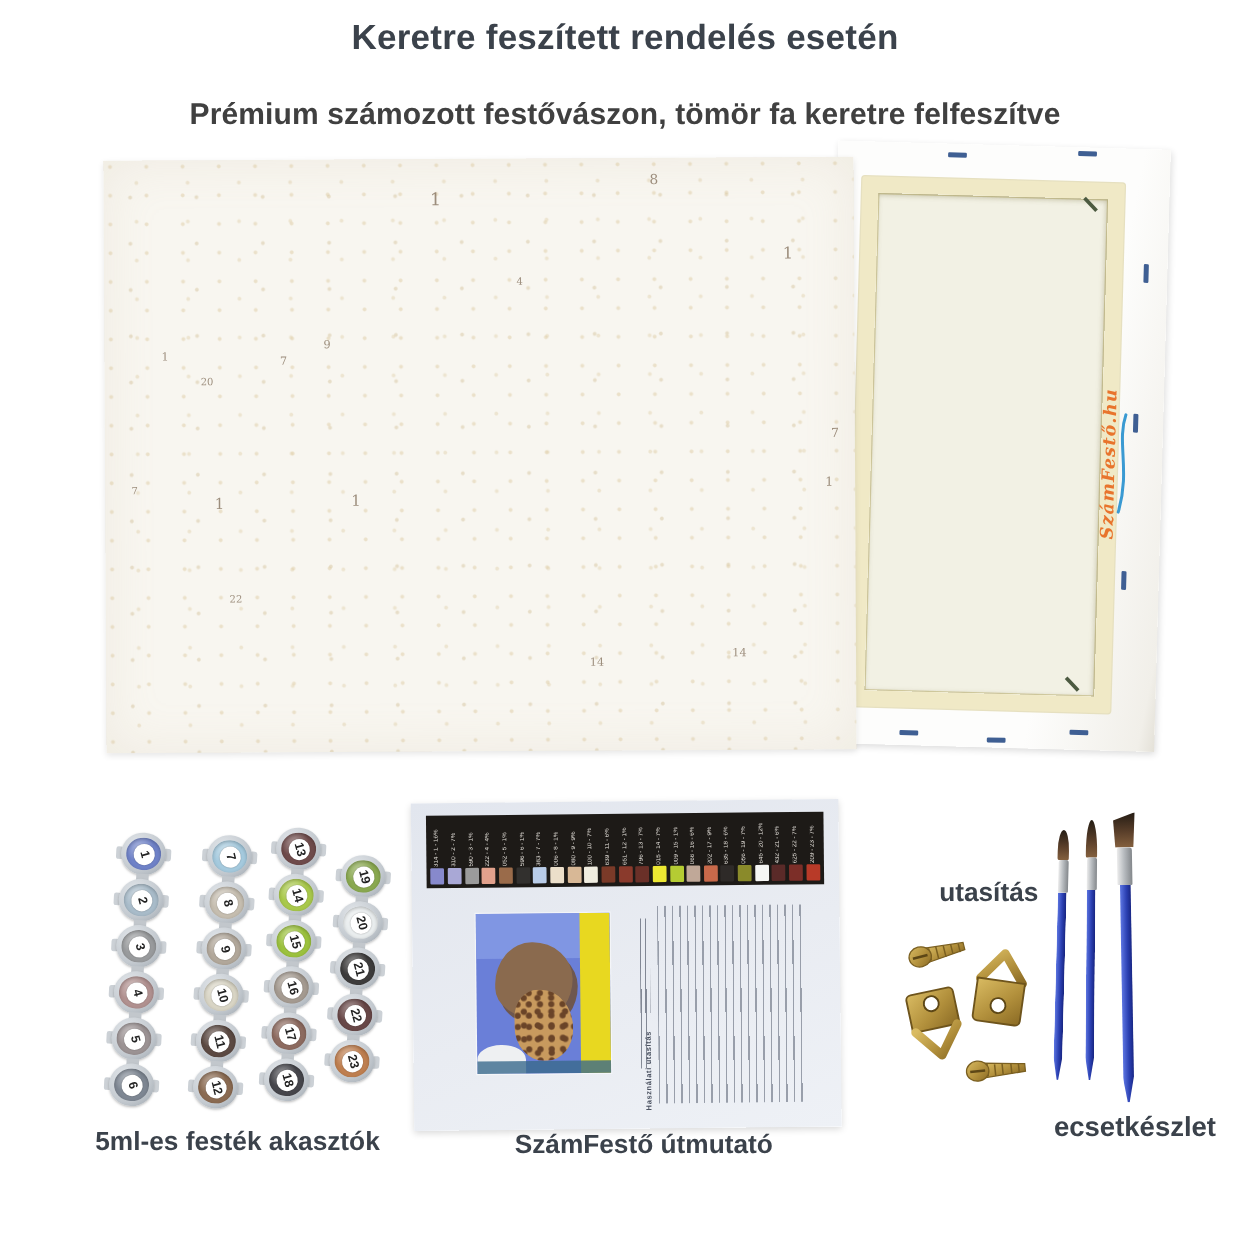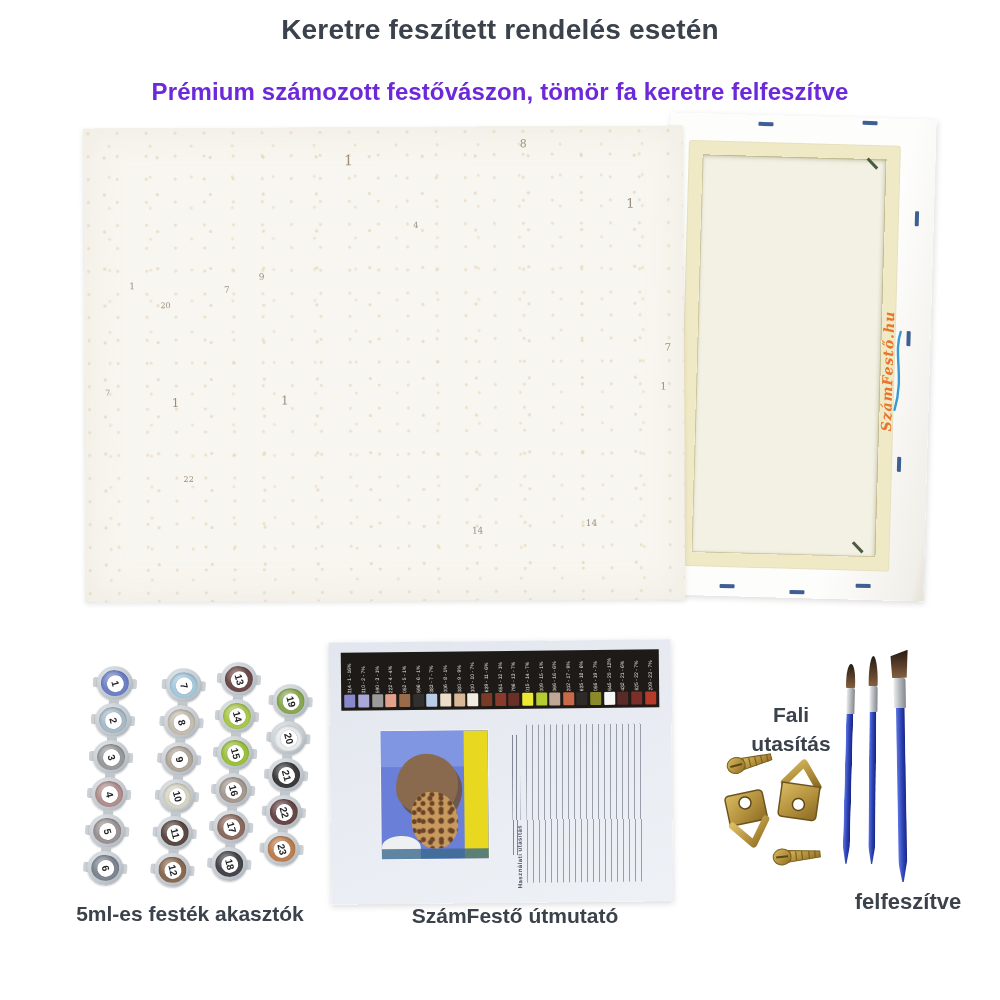--- a/index.html
+++ b/index.html
@@ -108,21 +108,21 @@
 
   .brushes-label{position:absolute;left:820px;top:886px;width:176px;text-align:center;
       font-weight:bold;font-size:22px;line-height:31px;}
 </style>
 </head>
 <body>
 
 <div id="stage">
 
   <div class="page-title" style="color: rgb(59, 66, 75);">Keretre feszített rendelés esetén</div>
-  <div class="page-subtitle" style="color: #6d28d9;">Prémium számozott festővászon, tömör fa keretre felfeszítve</div>
+  <div class="page-subtitle" style="color: #404040;">Prémium számozott festővászon, tömör fa keretre felfeszítve</div>
 
   <div class="stretch-frame">
     <div class="wood-frame"></div>
     <div class="staple" style="left:88px;top:7px;width:15px;height:4px;"></div>
     <div class="staple" style="left:192px;top:3px;width:15px;height:4px;"></div>
     <div class="staple" style="left:247px;top:92px;width:4px;height:15px;"></div>
     <div class="staple" style="left:242px;top:212px;width:4px;height:15px;"></div>
     <div class="staple" style="left:236px;top:338px;width:4px;height:15px;"></div>
     <div class="staple" style="left:62px;top:470px;width:15px;height:4px;"></div>
     <div class="staple" style="left:132px;top:474px;width:15px;height:4px;"></div>
@@ -380,21 +380,20 @@
       <div class="mp-giraffe"></div>
       <div class="mp-white"></div>
       <div class="mp-grass"></div>
     </div>
     <div class="manual-textlines"></div>
     <div class="manual-caption">Használati utasítás</div>
   </div>
   <div class="section-label" style="left:355px;top:901px;width:320px;">SzámFestő útmutató</div>
 
   <div class="hangers-label">
-    <div>Fali</div>
     <div>utasítás</div>
   </div>
   <div class="hangers-art">
     <svg width="130" height="136" viewBox="0 0 130 136">
       <defs>
         <linearGradient id="brass" x1="0" y1="0" x2="1" y2="1">
           <stop offset="0" stop-color="#d9bb62"></stop>
             <stop offset=".55" stop-color="#b2903c"></stop>
             <stop offset="1" stop-color="#8a6a24"></stop>
         </linearGradient>
@@ -439,16 +438,16 @@
       <div class="ferrule" style="width:8px;height:26px;"></div>
       <div class="handle" style="width:7px;height:152px;"></div>
     </div>
     <div class="brush" style="left:54px;top:0px;transform:rotate(-1deg);">
       <div class="bristle flat" style="width:18px;height:28px;"></div>
       <div class="ferrule" style="width:12px;height:30px;"></div>
       <div class="handle" style="width:9px;height:174px;"></div>
     </div>
   </div>
   <div class="brushes-label">
-    <div>felfeszítve</div>
+    <div>ecsetkészlet</div>
   </div>
 
 </div>
 
 </body></html>

